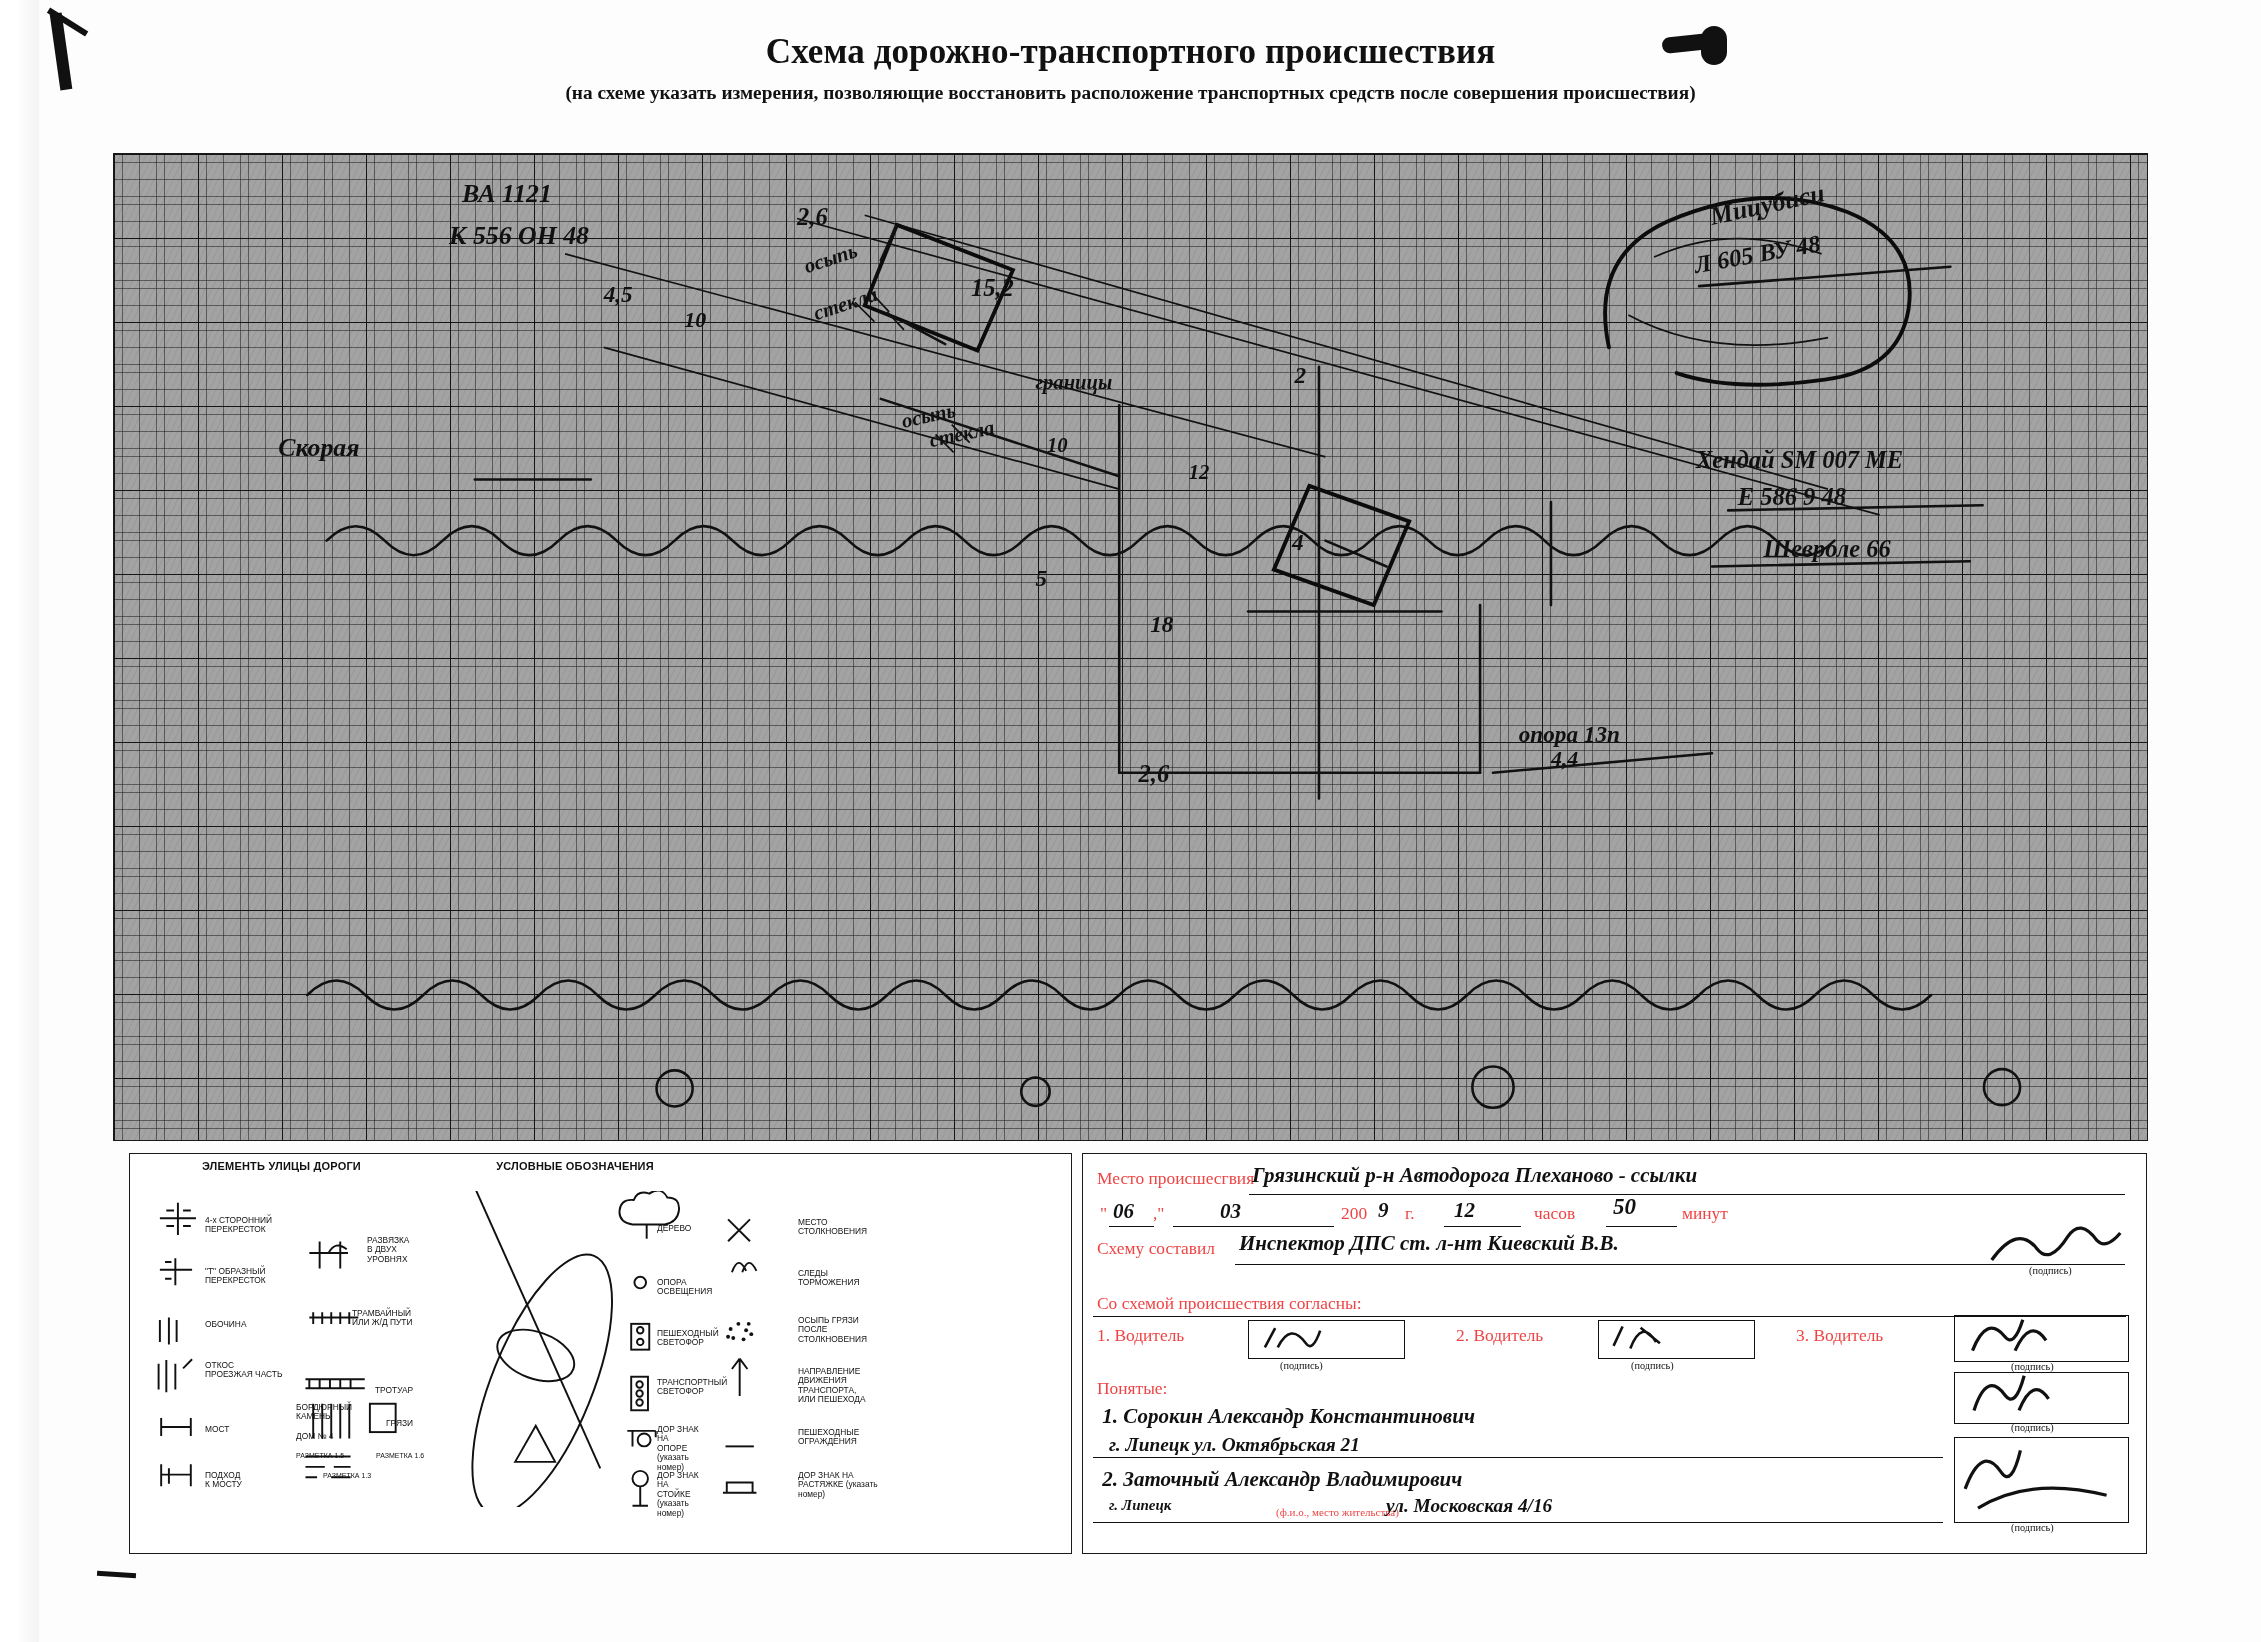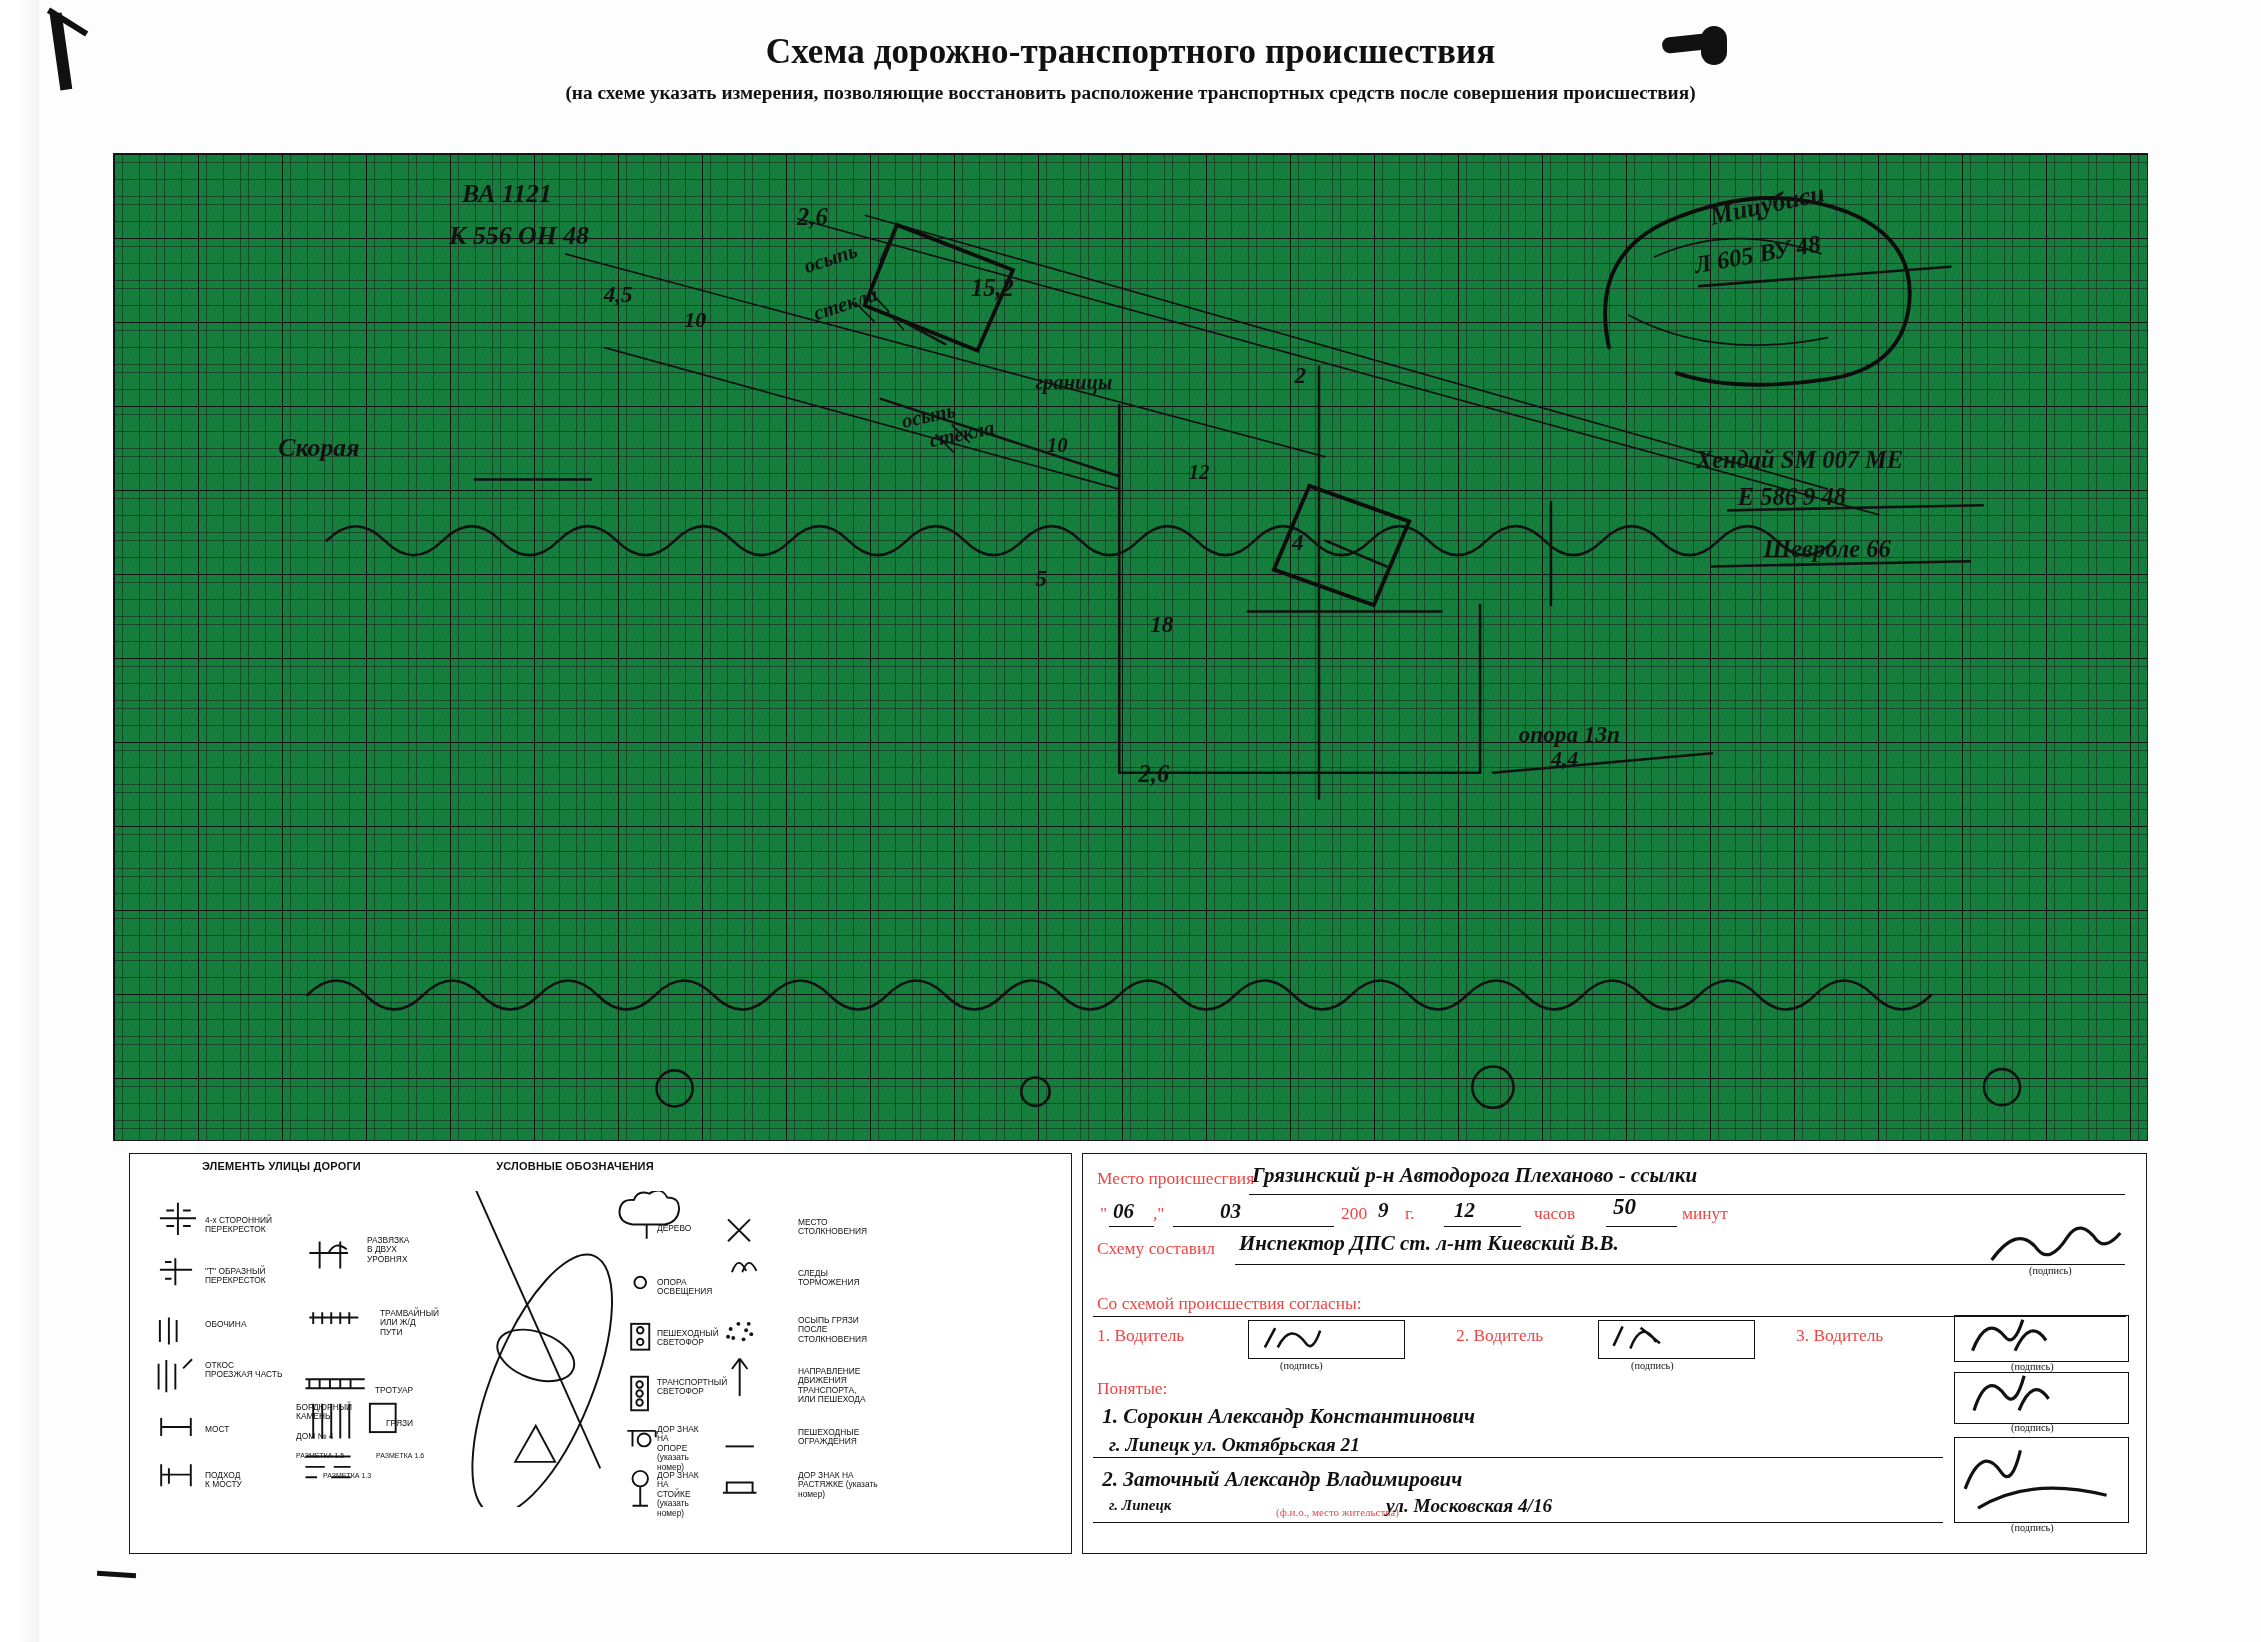--- a/index.html
+++ b/index.html
@@ -12,21 +12,21 @@
      background:linear-gradient(90deg,#fff 0%,#fff 40%,#f4f4f4 100%);}
   .smudge{position:absolute;background:#111;}
 
   
   .title-wrap{position:absolute;left:0;top:32px;width:2261px;text-align:center;}
   .title{font-size:35px;font-weight:bold;letter-spacing:0.1px;font-family:"Liberation Serif",serif;}
   .subtitle{font-size:19.3px;font-weight:bold;margin-top:10.3px;font-family:"Liberation Serif",serif;}
 
   
   .graph{position:absolute;left:113px;top:153px;width:2033px;height:986px;
-     border:1.9px solid #1a1a1a;background:#15803d;overflow:hidden;}
+     border:1.9px solid #1a1a1a;background:#a3a3a3;overflow:hidden;}
   .grid-fine{position:absolute;inset:0;
      background-image:
        repeating-linear-gradient(to right, rgba(30,30,30,.55) 0 0.6px, transparent 0.6px 8.4px),
        repeating-linear-gradient(to bottom, rgba(30,30,30,.55) 0 0.6px, transparent 0.6px 8.4px);}
   .grid-bold{position:absolute;inset:0;
      background-image:
        repeating-linear-gradient(to right, rgba(10,10,10,.85) 0 1.3px, transparent 1.3px 84px),
        repeating-linear-gradient(to bottom, rgba(10,10,10,.85) 0 1.3px, transparent 1.3px 84px);}
   .grid-noise{position:absolute;inset:0;
      background-image:
@@ -198,21 +198,21 @@
         </div>
         <div class="legend-item" style="left:75px;top:317px;">
           <span class="lbl">ПОДХОД</span>
             <span class="lbl">К МОСТУ</span>
         </div>
         <div class="legend-item" style="left:237px;top:82px;">
           <span class="lbl">РАЗВЯЗКА</span>
             <span class="lbl">В ДВУХ</span>
             <span class="lbl">УРОВНЯХ</span>
         </div>
-        <div class="legend-item" style="left:222px;top:155px;margin-left:28px;">
+        <div class="legend-item" style="left:222px;top:155px;">
           <span class="lbl">ТРАМВАЙНЫЙ</span>
             <span class="lbl">ИЛИ Ж/Д ПУТИ</span>
         </div>
         <div class="legend-item" style="left:166px;top:249px;">
           <span class="lbl">БОРДЮРНЫЙ</span>
             <span class="lbl">КАМЕНЬ</span>
         </div>
         <div class="legend-item" style="left:245px;top:232px;">
           <span class="lbl">ТРОТУАР</span>
         </div>

